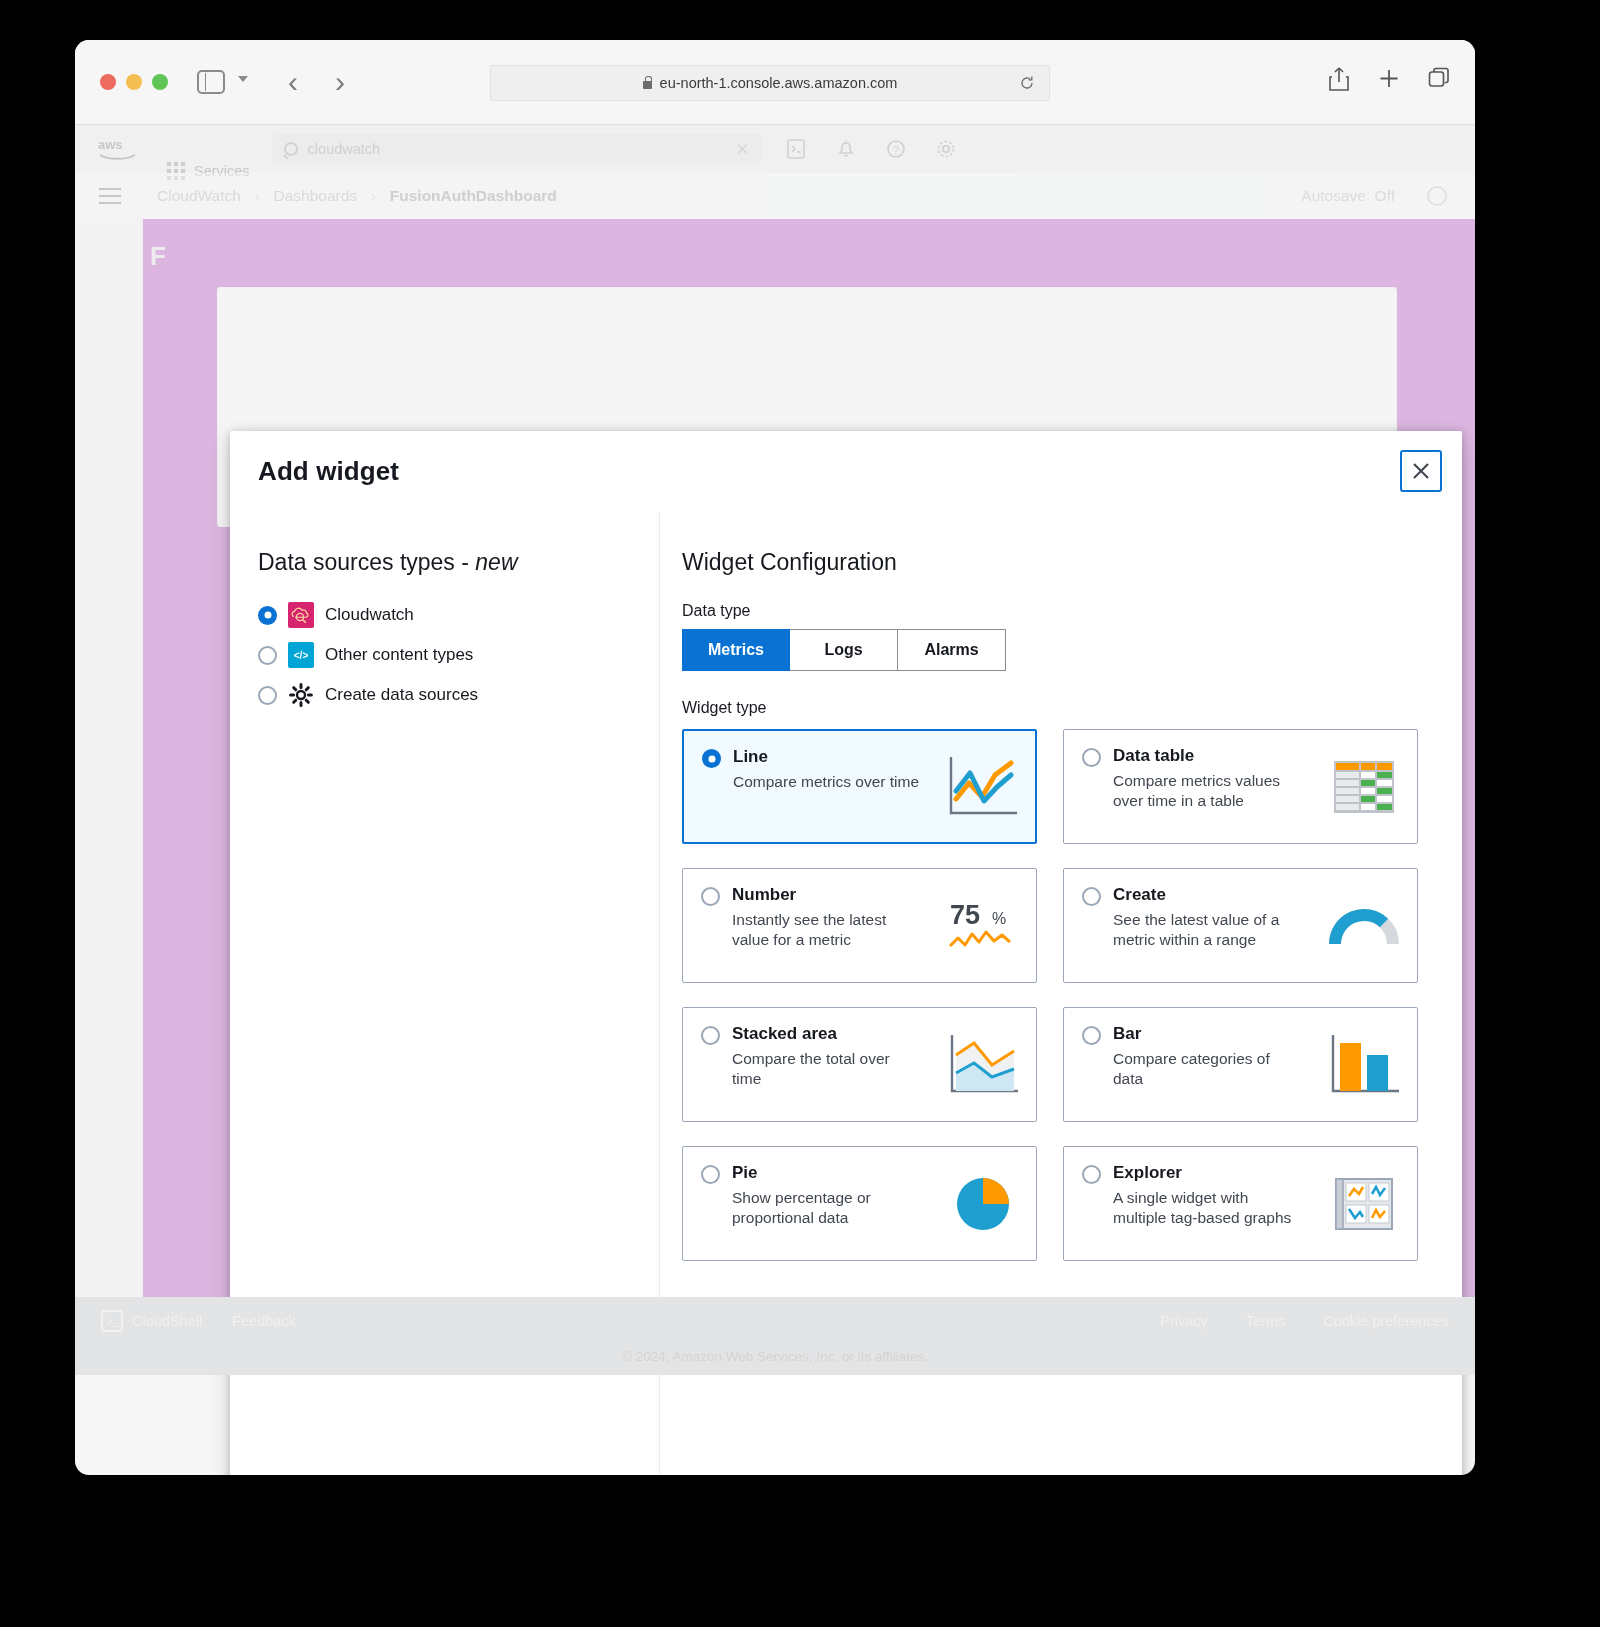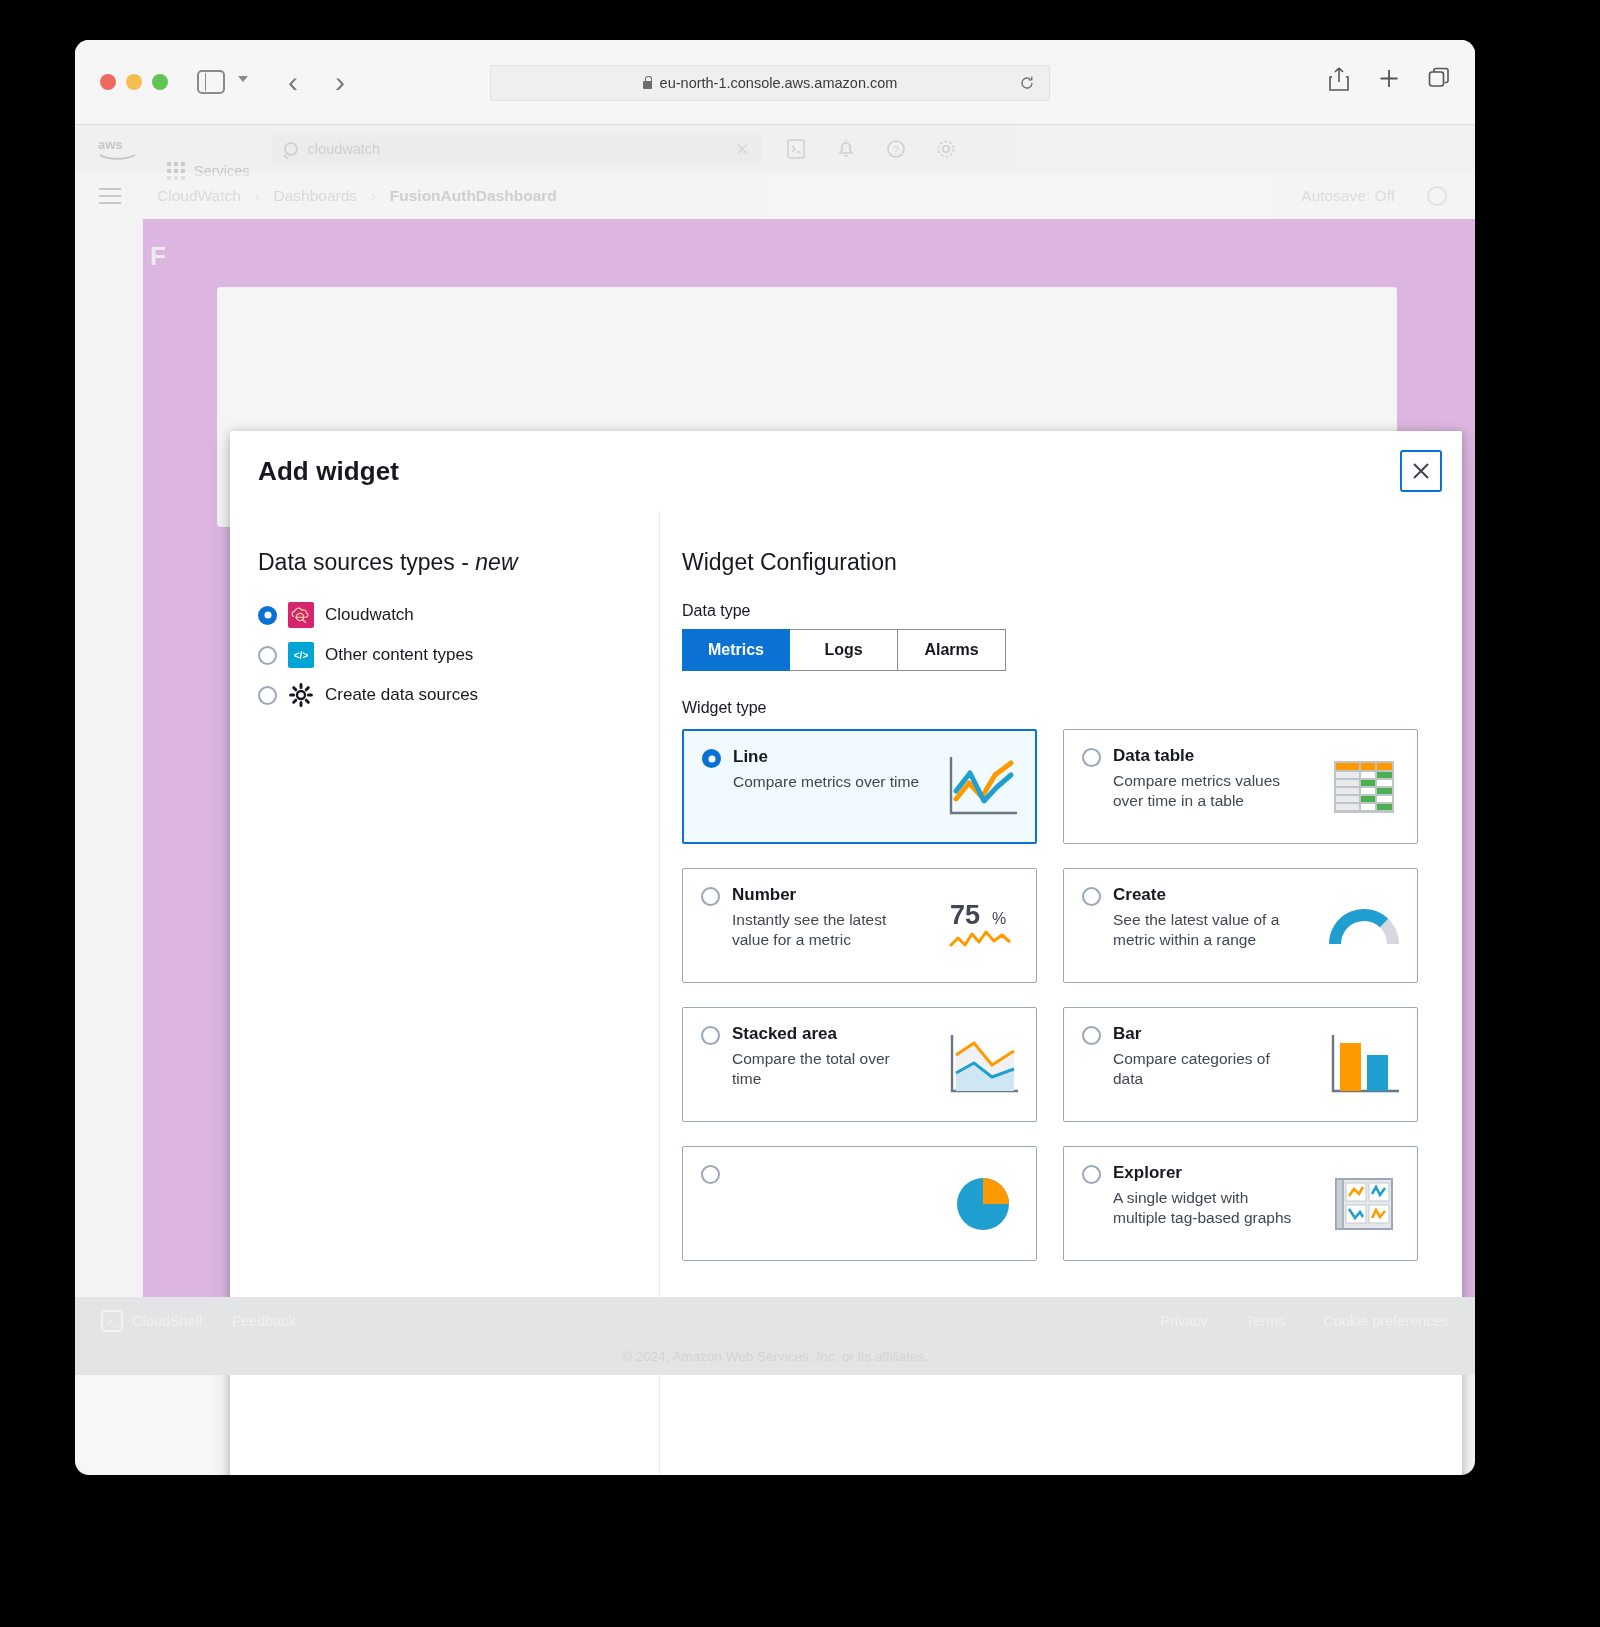--- a/index.html
+++ b/index.html
@@ -526,20 +526,24 @@
               </div>
               <svg class="card-icon" viewBox="0 0 78 68">
                 <path d="M8 4v56h66" fill="none" stroke="#6b7684" stroke-width="2.4"></path>
                 <rect x="15" y="12" width="21" height="48" fill="#ff9900"></rect>
                 <rect x="42" y="24" width="21" height="36" fill="#1f9fd0"></rect>
               </svg>
             </div>
 
             <div class="card">
               <span class="radio"></span>
+              <div class="card-text">
+                <span class="card-title">Pie</span>
+                <span class="card-desc">Show percentage or proportional data</span>
+              </div>
               <svg class="card-icon" viewBox="0 0 78 68">
                 <circle cx="39" cy="34" r="26" fill="#1f9fd0"></circle>
                 <path d="M39 34 L39 8 A26 26 0 0 1 65 34 Z" fill="#ff9900"></path>
               </svg>
             </div>
 
             <div class="card">
               <span class="radio"></span>
               <div class="card-text">
                 <span class="card-title">Explorer</span>

